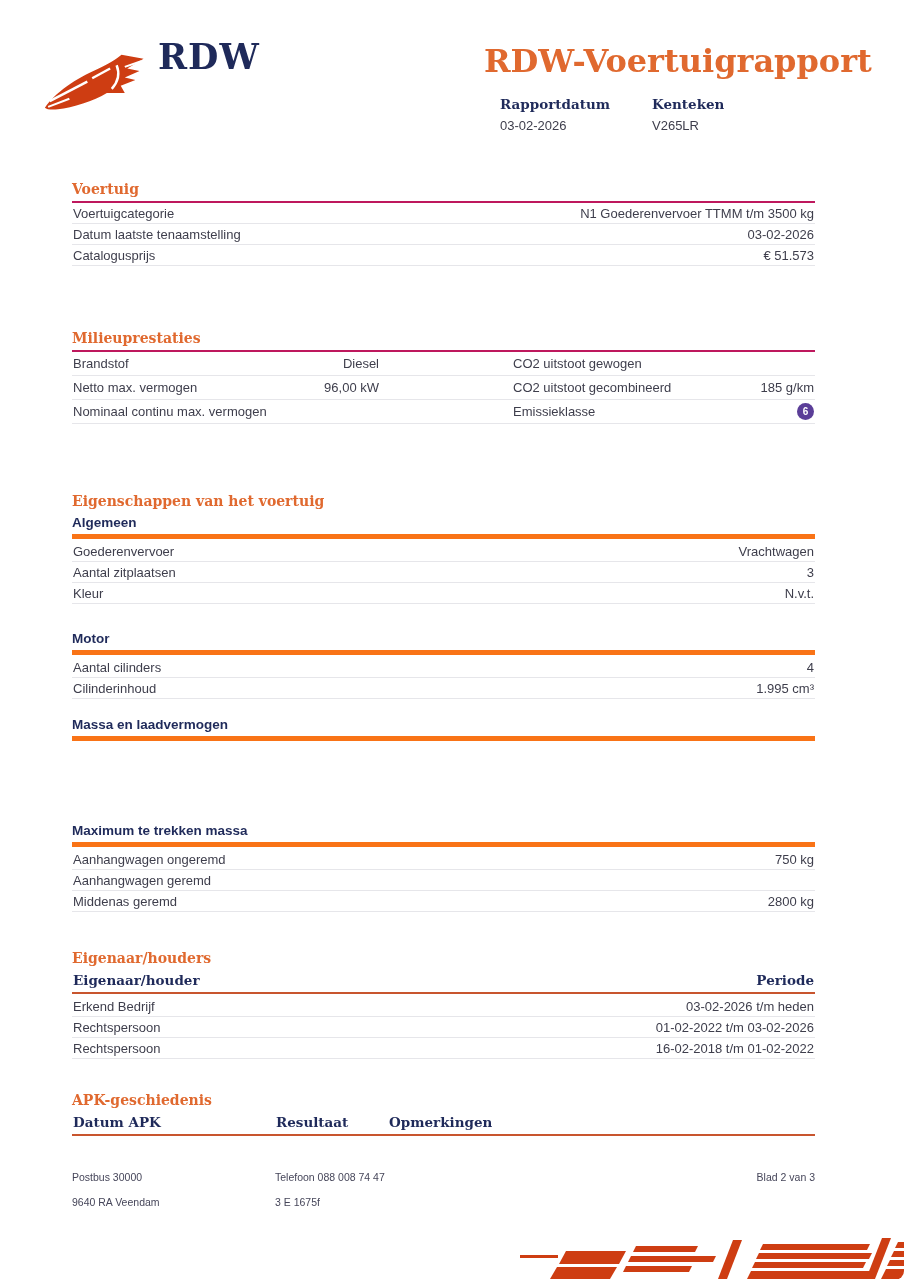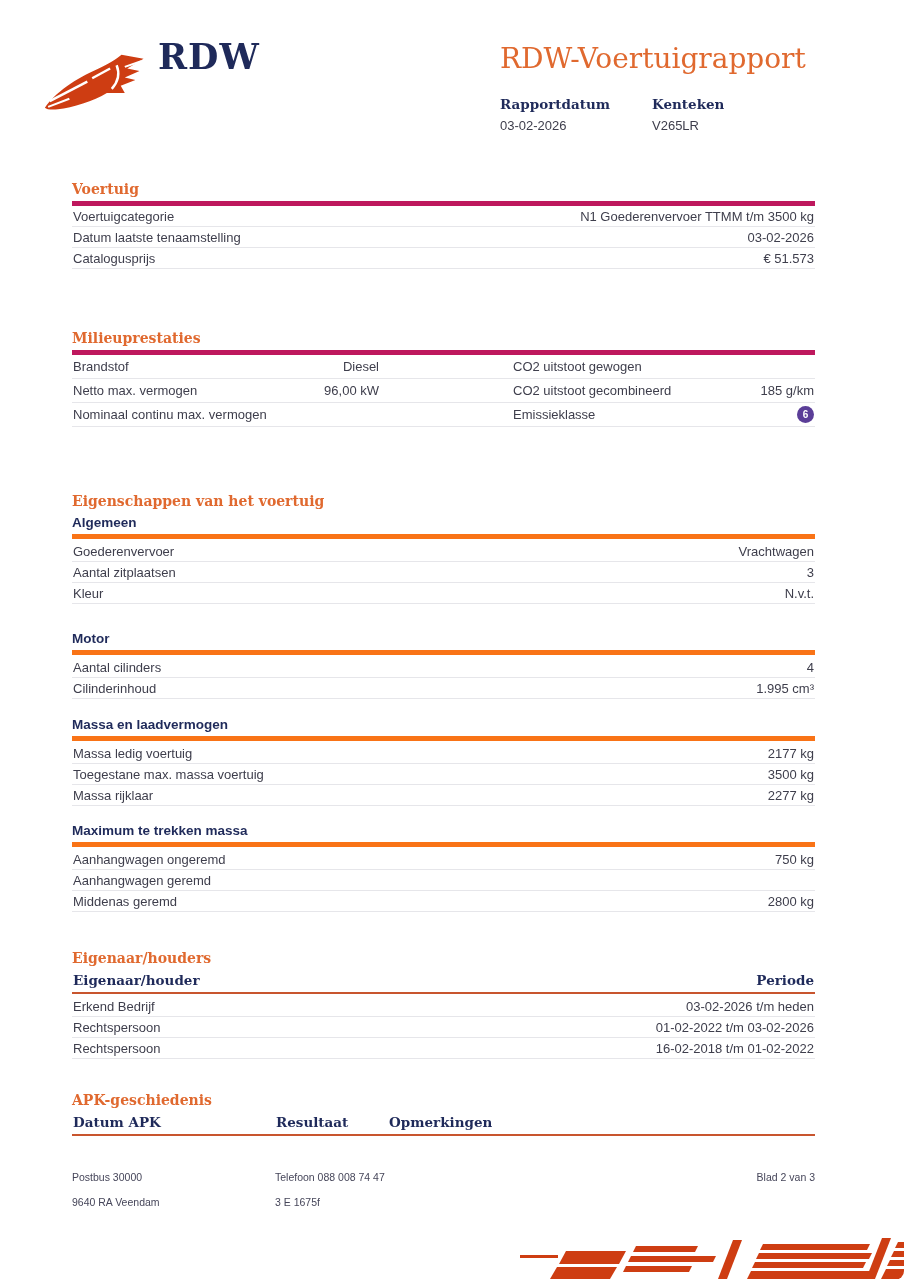--- a/index.html
+++ b/index.html
@@ -8,39 +8,39 @@
     font-family:"Liberation Sans", sans-serif;color:#3E3E4C;border-radius:9px;
   }
   
   .logo-icon{position:absolute;left:40px;top:50px;width:106px;height:68px;}
   .logo-text{
     position:absolute;left:158px;top:36px;
     font-family:"DejaVu Serif", serif;font-weight:bold;font-size:35px;
     color:#1F2A5A;letter-spacing:1px;
   }
   .doc-title{
-    position:absolute;left:500px;top:42px;
-    font-family:"DejaVu Serif", serif;font-weight:normal;font-size:28px;color:#E0692F;
+    position:absolute;left:484px;top:42px;
+    font-family:"DejaVu Serif", serif;font-weight:bold;font-size:32px;color:#E0692F;
   }
   .meta{position:absolute;left:500px;top:96px;display:flex;gap:12px;}
   .meta-col{width:140px;}
   .meta-label{font-family:"DejaVu Serif", serif;font-weight:bold;font-size:13.5px;color:#1F2A5A;}
   .meta-value{font-size:13px;margin-top:6px;color:#3E3E4C;}
 
   
   .sec{position:absolute;left:72px;width:743px;}
   .sec-heading{
     font-family:"DejaVu Serif", serif;font-weight:bold;font-size:14px;color:#E0692F;
     line-height:18px;margin:0 0 3px 0;
   }
   .sub-heading{
     font-weight:bold;font-size:13.5px;color:#1F2A5A;line-height:17px;
     border-bottom:5px solid #f97316;padding-bottom:3px;margin:0;
   }
-  .rows{border-top:5px solid #be185d;}
+  .rows{border-top:2px solid #be185d;}
   .rows.no-top{border-top:none;margin-top:2px;}
   .row{
     display:flex;justify-content:space-between;align-items:center;
     border-bottom:1px solid #E6E6EA;height:20px;font-size:13px;padding:0 1px;
   }
   .row .label{text-align:left;}
   .row .value{text-align:right;}
 
   
   .mrow{
@@ -185,34 +185,20 @@
       </div>
       <div class="row">
         <span class="label">Cilinderinhoud</span>
         <span class="value">1.995 cm³</span>
       </div>
     </div>
   </div>
 
   <div class="sec" style="top:716px">
     <h3 class="sub-heading">Massa en laadvermogen</h3>
-    <div class="rows no-top">
-      <div class="row">
-        <span class="label">Massa ledig voertuig</span>
-        <span class="value">2177 kg</span>
-      </div>
-      <div class="row">
-        <span class="label">Toegestane max. massa voertuig</span>
-        <span class="value">3500 kg</span>
-      </div>
-      <div class="row">
-        <span class="label">Massa rijklaar</span>
-        <span class="value">2277 kg</span>
-      </div>
-    </div>
   </div>
 
   <div class="sec" style="top:822px">
     <h3 class="sub-heading">Maximum te trekken massa</h3>
     <div class="rows no-top">
       <div class="row">
         <span class="label">Aanhangwagen ongeremd</span>
         <span class="value">750 kg</span>
       </div>
       <div class="row">

